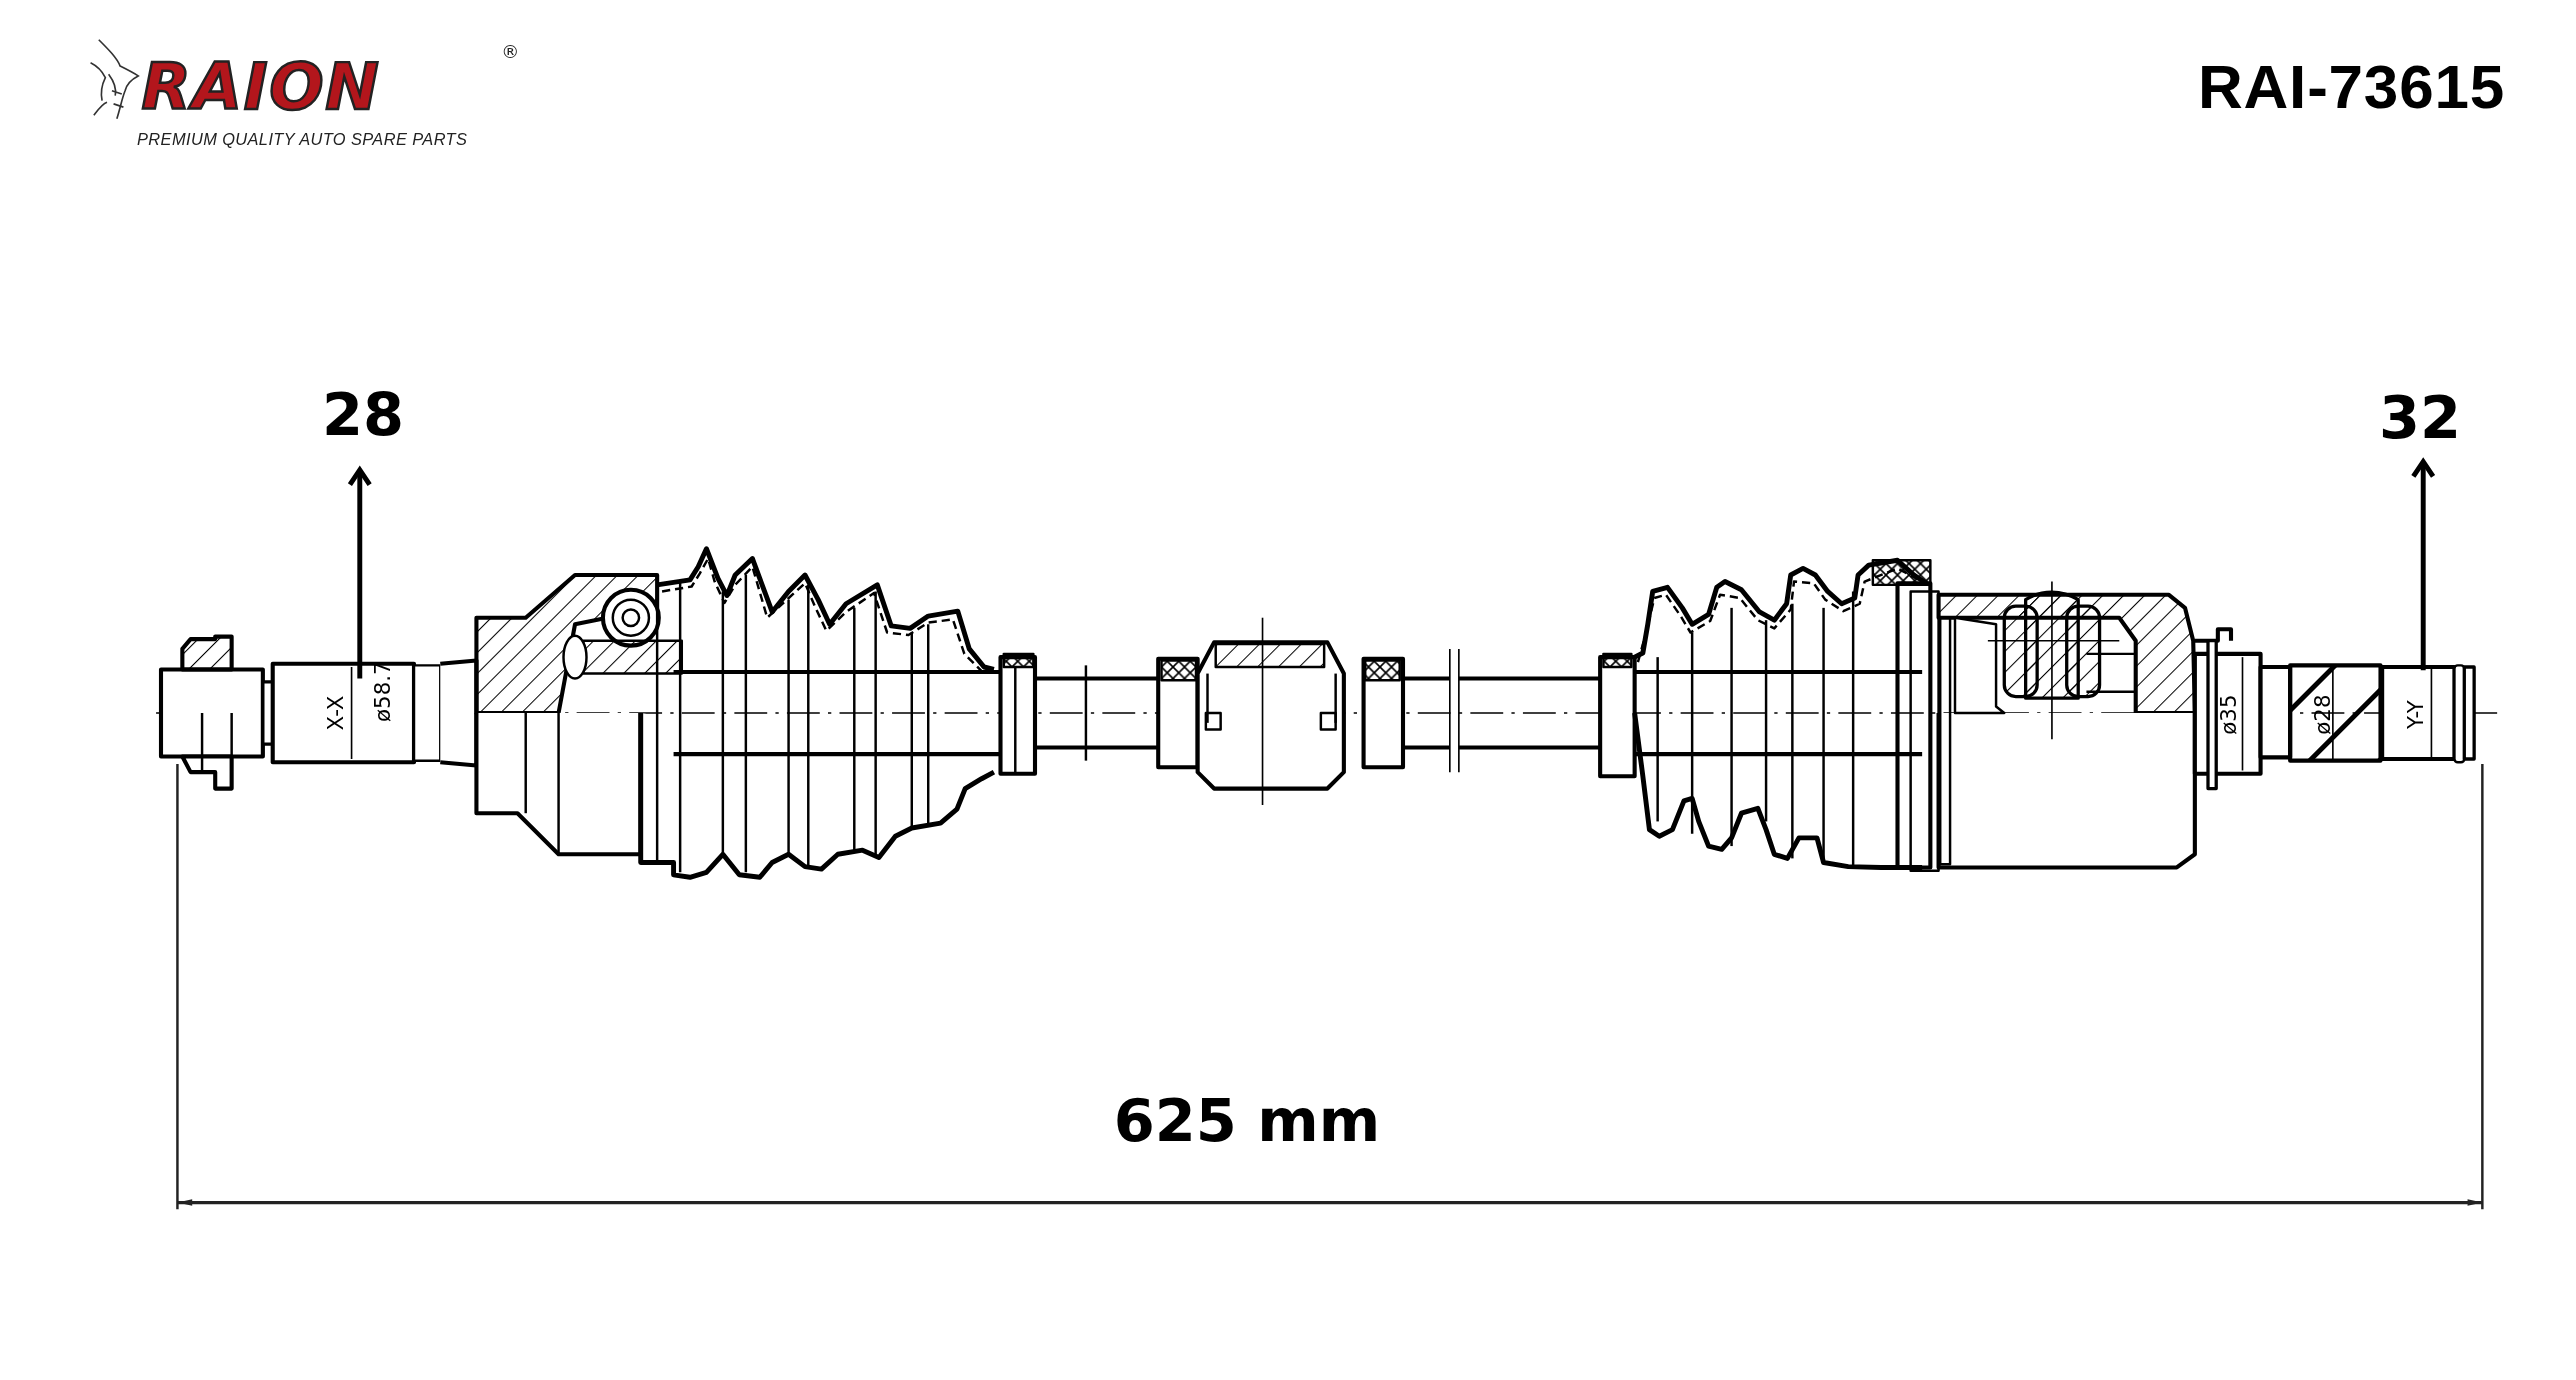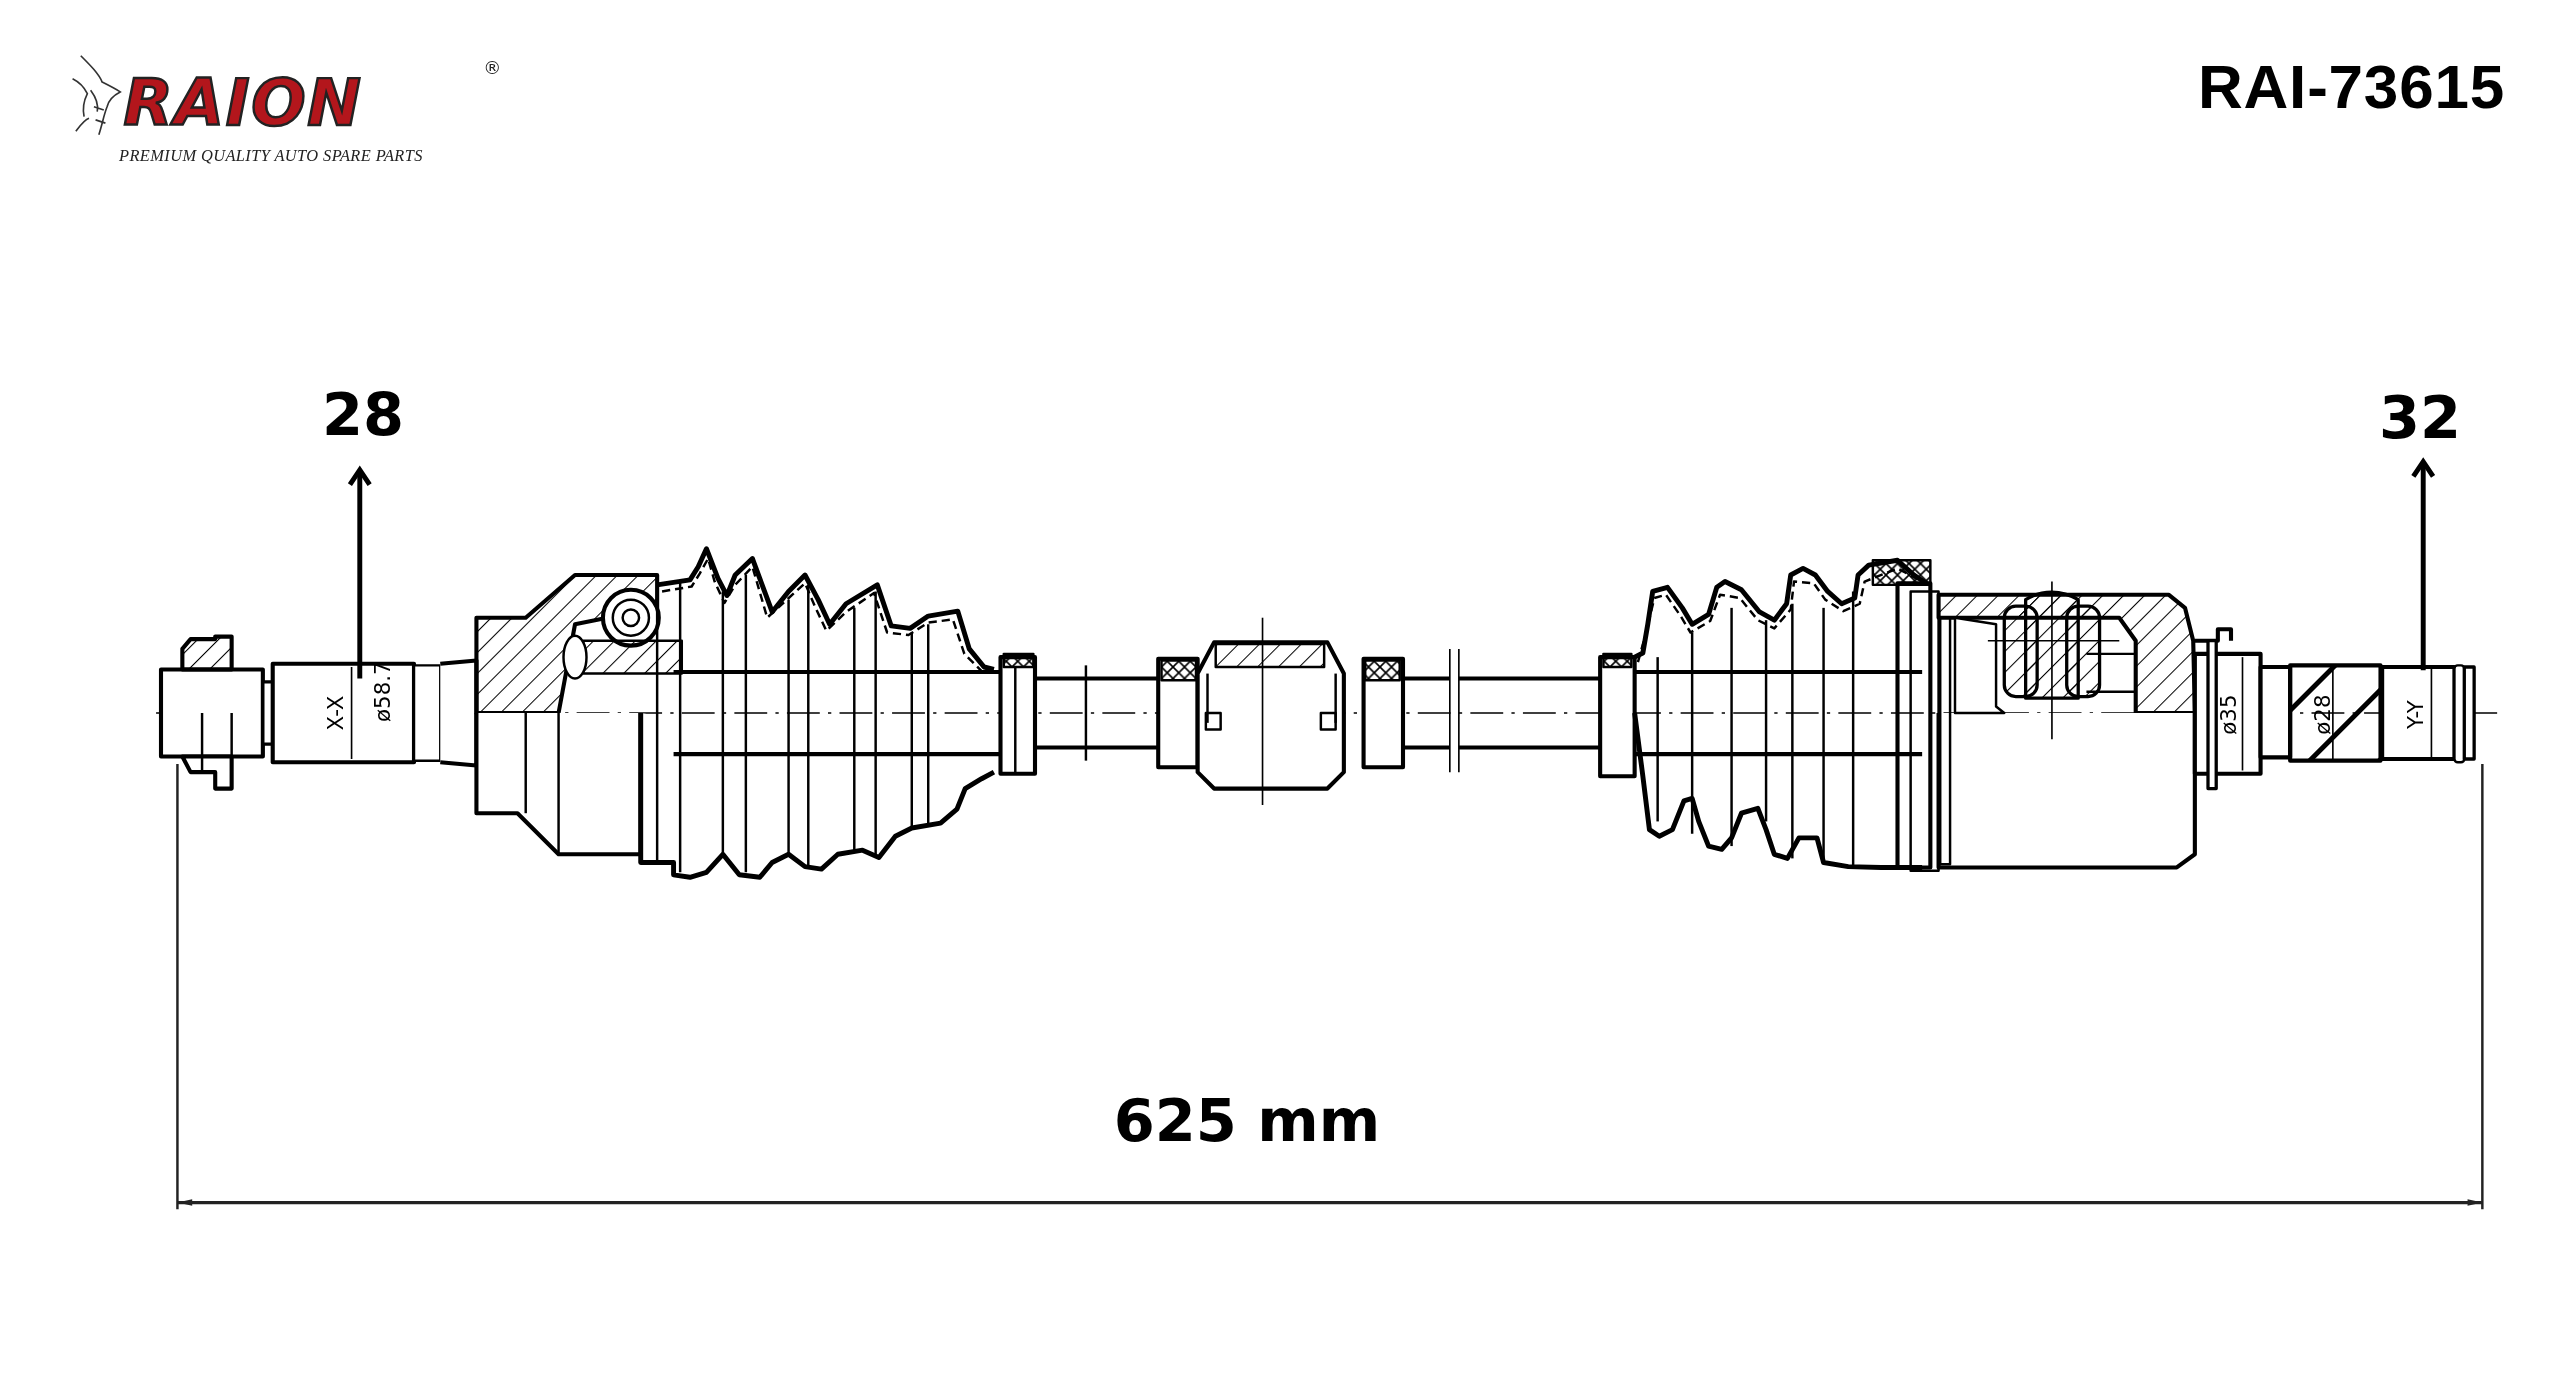--- a/index.html
+++ b/index.html
@@ -1,20 +1,20 @@
 <!DOCTYPE html>
 <html style="font-size:13px"><head>
 <meta charset="utf-8">
 <style>
   html, body { margin: 0; padding: 0; background: #ffffff; }
   body { width: 2576px; height: 1380px; position: relative; overflow: hidden;
          font-family: "DejaVu Sans", sans-serif; color: #000; }
   .abs { position: absolute; }
-  #logo { left: 66px; top: 33px; width: 460px; height: 123px; margin-top: 16px; }
-  .brand-tag { position: absolute; left: 53px; top: 97px; font-family: Liberation Serif, serif;
+  #logo { left: 84px; top: 33px; width: 460px; height: 123px; }
+  .brand-tag { position: absolute; left: 53px; top: 97px; font-family: Liberation Sans, sans-serif;
                font-size: 16.4px; letter-spacing: 0.4px; font-style: italic; color: #222; white-space: nowrap; }
   .part-no { right: 71px; top: 51px; font-family: Liberation Sans, sans-serif; font-weight: bold;
              font-size: 62px; letter-spacing: 0.8px; color: #000; }
   .spline { font-family: "DejaVu Sans", sans-serif; font-weight: bold; font-size: 59px; color: #000; }
   .length { font-family: "DejaVu Sans", sans-serif; font-weight: bold; font-size: 59px; color: #000;
             left: 0; width: 2576px; text-align: center; top: 1086px; }
   .length span { display: inline-block; transform: translateX(-41px); }
   svg text { font-family: "DejaVu Sans", sans-serif; }
 </style>
 </head>

